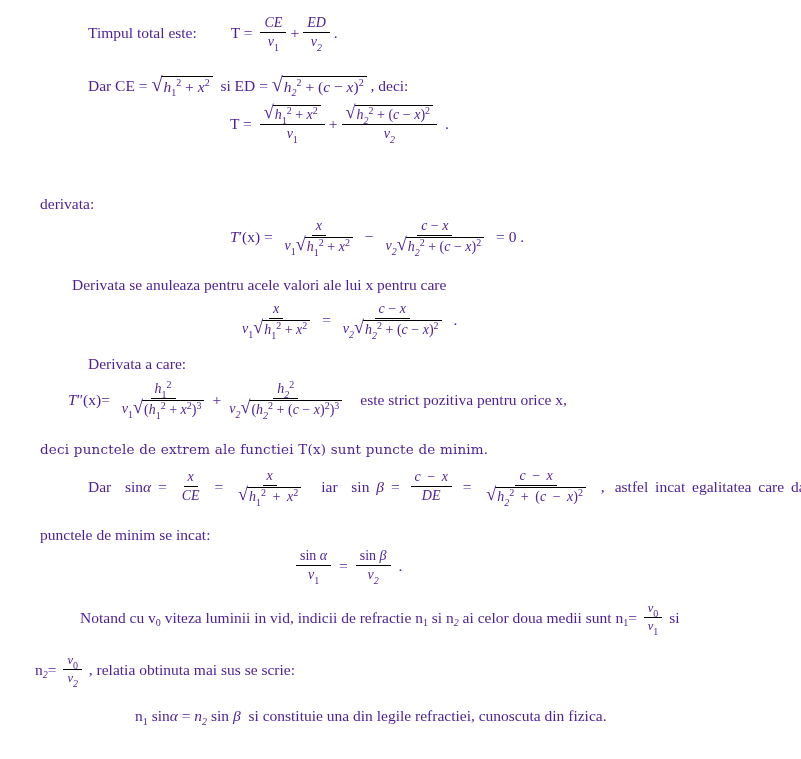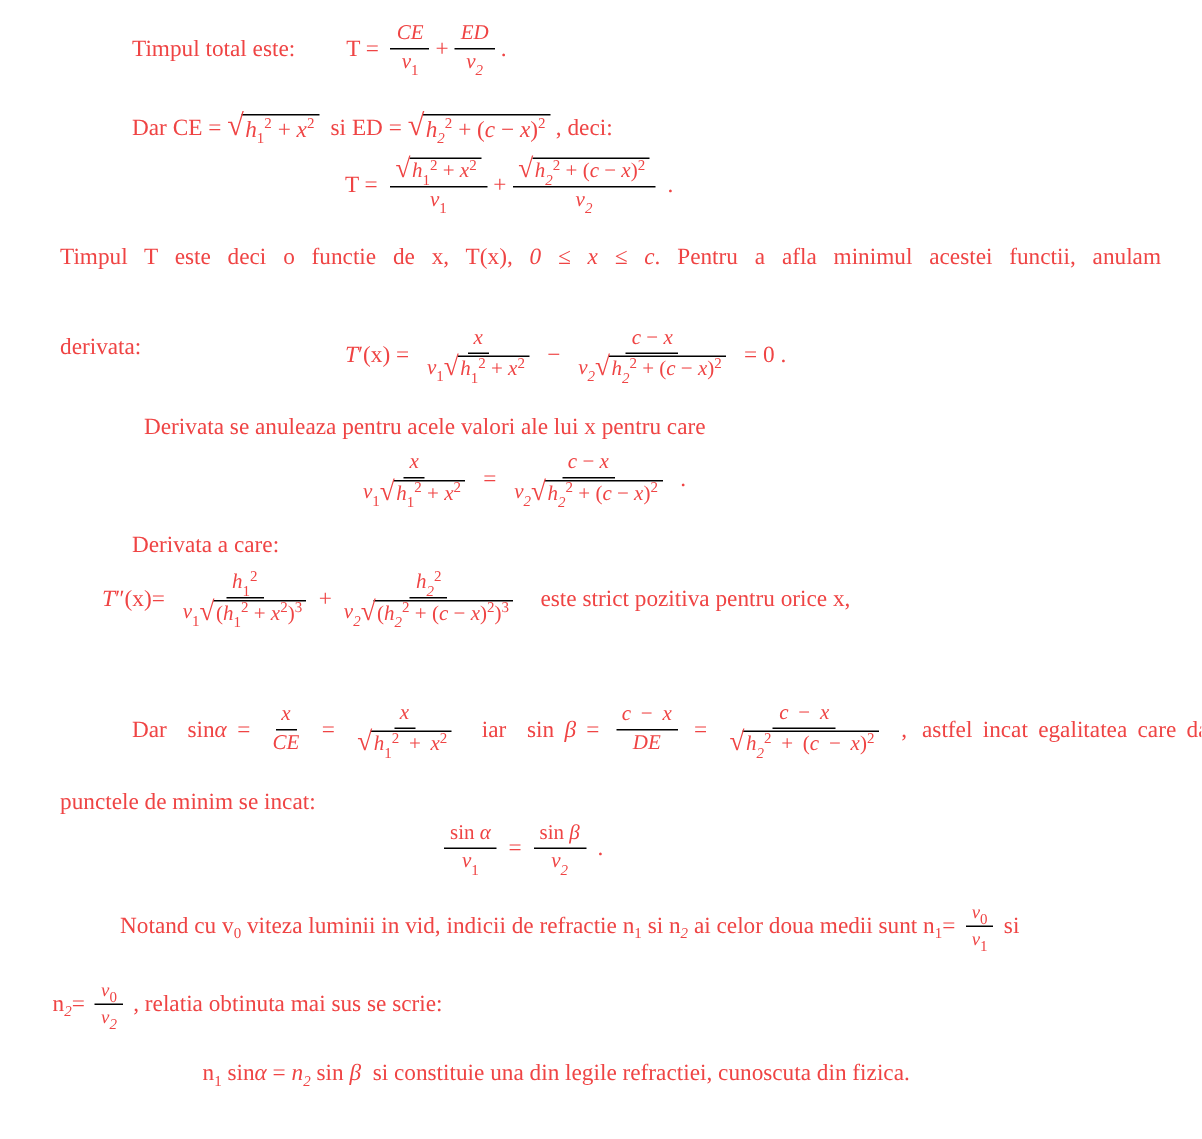--- a/index.html
+++ b/index.html
@@ -1,17 +1,17 @@
 <!DOCTYPE html>
 <html><head>
 <meta charset="utf-8">
 <style>
   html,body{margin:0;padding:0;background:#fff;}
   .page{position:relative;width:801px;height:759px;background:#fff;overflow:hidden;
-        font-family:"Liberation Serif",serif;font-size:15.5px;color:#ef4444;}
+        font-family:"Liberation Serif",serif;font-size:15.5px;color:#4c1d95;}
   
   .mline{position:absolute;display:flex;align-items:center;white-space:pre;}
   .pline{position:absolute;white-space:pre;}
   
   .mrow{display:inline-flex;align-items:center;}
   .tok{white-space:pre;}
   .var{font-style:italic;}
   .sub,.subi{font-size:10px;position:relative;top:5px;}
   .subi{font-style:italic;}
   .sup{font-size:10px;position:relative;top:-5px;}
@@ -21,50 +21,48 @@
   .frac .num{border-bottom:1px solid #000;}
   .sqrt{display:inline-flex;align-items:center;}
   .radsign{font-size:1.3em;line-height:1;margin-right:-1px;transform:translateY(-2px);}
   .rad{display:inline-flex;align-items:center;border-top:1px solid #000;padding:1px 3px 0 2px;}
   .it{font-style:italic;}
   
   .l1{top:14px;left:88px;}
   .l2{top:76px;left:88px;}
   .l3{top:104px;left:230px;}
   .l4a{top:163px;left:40px;width:734px;text-align:justify;text-align-last:justify;white-space:normal;}
-  .l4b{top:195px;left:40px;margin-top:28px;}
+  .l4b{top:195px;left:40px;}
   .l5{top:217px;left:230px;}
-  .l6{top:276px;left:96px;}
+  .l6{top:276px;left:72px;}
   .l7{top:300px;left:234px;}
   .l8{top:355px;left:88px;}
   .l9{top:380px;left:68px;}
   .l10{top:441px;left:40px;font-family:"DejaVu Serif",serif;font-size:13.5px;letter-spacing:0.2px;}
   .l11{top:467px;left:88px;word-spacing:3px;}
   .l12{top:526px;left:40px;}
   .l13{top:547px;left:292px;}
   .l14{top:600px;left:80px;}
   .l15{top:652px;left:35px;}
   .l14 .frac,.l15 .frac{font-size:12.5px;margin:0 3px;}
   .l16{top:707px;left:135px;}
 </style>
 </head>
 <body>
 
 <div class="page">
   <div class="mline l1"><span class="mrow"><span class="tok txt">Timpul total este:</span><span class="msp" style="width: 34px;"></span><span class="tok txt">T = </span><span class="frac"><span class="num"><span class="mrow"><span class="tok var">CE</span></span></span><span class="den"><span class="mrow"><span class="tok var">v</span><span class="tok sub">1</span></span></span></span><span class="tok txt">+</span><span class="frac"><span class="num"><span class="mrow"><span class="tok var">ED</span></span></span><span class="den"><span class="mrow"><span class="tok var">v</span><span class="tok subi">2</span></span></span></span><span class="tok txt">.</span></span></div>
   <div class="mline l2"><span class="mrow"><span class="tok txt">Dar CE = </span><span class="sqrt"><span class="radsign">√</span><span class="rad"><span class="mrow"><span class="tok var">h</span><span class="tok sub">1</span><span class="tok sup">2</span><span class="tok txt"> + </span><span class="tok var">x</span><span class="tok sup">2</span></span></span></span><span class="tok txt">  si ED = </span><span class="sqrt"><span class="radsign">√</span><span class="rad"><span class="mrow"><span class="tok var">h</span><span class="tok subi">2</span><span class="tok sup">2</span><span class="tok txt"> + (</span><span class="tok var">c</span><span class="tok txt"> − </span><span class="tok var">x</span><span class="tok txt">)</span><span class="tok sup">2</span></span></span></span><span class="tok txt"> , deci:</span></span></div>
   <div class="mline l3"><span class="mrow"><span class="tok txt">T = </span><span class="frac"><span class="num"><span class="mrow"><span class="sqrt"><span class="radsign">√</span><span class="rad"><span class="mrow"><span class="tok var">h</span><span class="tok sub">1</span><span class="tok sup">2</span><span class="tok txt"> + </span><span class="tok var">x</span><span class="tok sup">2</span></span></span></span></span></span><span class="den"><span class="mrow"><span class="tok var">v</span><span class="tok sub">1</span></span></span></span><span class="tok txt">+</span><span class="frac"><span class="num"><span class="mrow"><span class="sqrt"><span class="radsign">√</span><span class="rad"><span class="mrow"><span class="tok var">h</span><span class="tok subi">2</span><span class="tok sup">2</span><span class="tok txt"> + (</span><span class="tok var">c</span><span class="tok txt"> − </span><span class="tok var">x</span><span class="tok txt">)</span><span class="tok sup">2</span></span></span></span></span></span><span class="den"><span class="mrow"><span class="tok var">v</span><span class="tok subi">2</span></span></span></span><span class="tok txt"> .</span></span></div>
-  <div class="pline l4a">
-    <span>Timpul T este deci o functie de x, T(x), </span><span class="it">0 ≤ x ≤ c</span><span>. Pentru a afla minimul acestei functii, anulam</span>
-  </div>
   <div class="pline l4b">derivata:</div>
   <div class="mline l5"><span class="mrow"><span class="tok var">T</span><span class="tok txt">′(x) = </span><span class="frac"><span class="num"><span class="mrow"><span class="tok var">x</span></span></span><span class="den"><span class="mrow"><span class="tok var">v</span><span class="tok sub">1</span><span class="sqrt"><span class="radsign">√</span><span class="rad"><span class="mrow"><span class="tok var">h</span><span class="tok sub">1</span><span class="tok sup">2</span><span class="tok txt"> + </span><span class="tok var">x</span><span class="tok sup">2</span></span></span></span></span></span></span><span class="tok txt"> − </span><span class="frac"><span class="num"><span class="mrow"><span class="tok var">c</span><span class="tok txt"> − </span><span class="tok var">x</span></span></span><span class="den"><span class="mrow"><span class="tok var">v</span><span class="tok subi">2</span><span class="sqrt"><span class="radsign">√</span><span class="rad"><span class="mrow"><span class="tok var">h</span><span class="tok subi">2</span><span class="tok sup">2</span><span class="tok txt"> + (</span><span class="tok var">c</span><span class="tok txt"> − </span><span class="tok var">x</span><span class="tok txt">)</span><span class="tok sup">2</span></span></span></span></span></span></span><span class="tok txt"> = 0 .</span></span></div>
   <div class="pline l6">Derivata se anuleaza pentru acele valori ale lui x pentru care</div>
   <div class="mline l7"><span class="mrow"><span class="frac"><span class="num"><span class="mrow"><span class="tok var">x</span></span></span><span class="den"><span class="mrow"><span class="tok var">v</span><span class="tok sub">1</span><span class="sqrt"><span class="radsign">√</span><span class="rad"><span class="mrow"><span class="tok var">h</span><span class="tok sub">1</span><span class="tok sup">2</span><span class="tok txt"> + </span><span class="tok var">x</span><span class="tok sup">2</span></span></span></span></span></span></span><span class="tok txt"> = </span><span class="frac"><span class="num"><span class="mrow"><span class="tok var">c</span><span class="tok txt"> − </span><span class="tok var">x</span></span></span><span class="den"><span class="mrow"><span class="tok var">v</span><span class="tok subi">2</span><span class="sqrt"><span class="radsign">√</span><span class="rad"><span class="mrow"><span class="tok var">h</span><span class="tok subi">2</span><span class="tok sup">2</span><span class="tok txt"> + (</span><span class="tok var">c</span><span class="tok txt"> − </span><span class="tok var">x</span><span class="tok txt">)</span><span class="tok sup">2</span></span></span></span></span></span></span><span class="tok txt"> .</span></span></div>
   <div class="pline l8">Derivata a care:</div>
   <div class="mline l9"><span class="mrow"><span class="tok var">T</span><span class="tok txt">″(x)= </span><span class="frac"><span class="num"><span class="mrow"><span class="tok var">h</span><span class="tok sub">1</span><span class="tok sup">2</span></span></span><span class="den"><span class="mrow"><span class="tok var">v</span><span class="tok sub">1</span><span class="sqrt"><span class="radsign">√</span><span class="rad"><span class="mrow"><span class="tok txt">(</span><span class="tok var">h</span><span class="tok sub">1</span><span class="tok sup">2</span><span class="tok txt"> + </span><span class="tok var">x</span><span class="tok sup">2</span><span class="tok txt">)</span><span class="tok sup">3</span></span></span></span></span></span></span><span class="tok txt">+</span><span class="frac"><span class="num"><span class="mrow"><span class="tok var">h</span><span class="tok subi">2</span><span class="tok sup">2</span></span></span><span class="den"><span class="mrow"><span class="tok var">v</span><span class="tok subi">2</span><span class="sqrt"><span class="radsign">√</span><span class="rad"><span class="mrow"><span class="tok txt">(</span><span class="tok var">h</span><span class="tok subi">2</span><span class="tok sup">2</span><span class="tok txt"> + (</span><span class="tok var">c</span><span class="tok txt"> − </span><span class="tok var">x</span><span class="tok txt">)</span><span class="tok sup">2</span><span class="tok txt">)</span><span class="tok sup">3</span></span></span></span></span></span></span><span class="msp" style="width: 10px;"></span><span class="tok txt">este strict pozitiva pentru orice x,</span></span></div>
+  <div class="pline l10">deci punctele de extrem ale functiei T(x) sunt puncte de minim.</div>
   <div class="mline l11"><span class="mrow"><span class="tok txt">Dar  sin</span><span class="tok var">α</span><span class="tok txt"> = </span><span class="frac"><span class="num"><span class="mrow"><span class="tok var">x</span></span></span><span class="den"><span class="mrow"><span class="tok var">CE</span></span></span></span><span class="tok txt"> = </span><span class="frac"><span class="num"><span class="mrow"><span class="tok var">x</span></span></span><span class="den"><span class="mrow"><span class="sqrt"><span class="radsign">√</span><span class="rad"><span class="mrow"><span class="tok var">h</span><span class="tok sub">1</span><span class="tok sup">2</span><span class="tok txt"> + </span><span class="tok var">x</span><span class="tok sup">2</span></span></span></span></span></span></span><span class="msp" style="width: 12px;"></span><span class="tok txt">iar  sin </span><span class="tok var">β</span><span class="tok txt"> = </span><span class="frac"><span class="num"><span class="mrow"><span class="tok var">c</span><span class="tok txt"> − </span><span class="tok var">x</span></span></span><span class="den"><span class="mrow"><span class="tok var">DE</span></span></span></span><span class="tok txt"> = </span><span class="frac"><span class="num"><span class="mrow"><span class="tok var">c</span><span class="tok txt"> − </span><span class="tok var">x</span></span></span><span class="den"><span class="mrow"><span class="sqrt"><span class="radsign">√</span><span class="rad"><span class="mrow"><span class="tok var">h</span><span class="tok subi">2</span><span class="tok sup">2</span><span class="tok txt"> + (</span><span class="tok var">c</span><span class="tok txt"> − </span><span class="tok var">x</span><span class="tok txt">)</span><span class="tok sup">2</span></span></span></span></span></span></span><span class="tok txt"> ,</span><span class="msp" style="width: 10px;"></span><span class="tok txt">astfel incat egalitatea care da</span></span></div>
   <div class="pline l12">punctele de minim se incat:</div>
   <div class="mline l13"><span class="mrow"><span class="frac"><span class="num"><span class="mrow"><span class="tok txt">sin </span><span class="tok var">α</span></span></span><span class="den"><span class="mrow"><span class="tok var">v</span><span class="tok sub">1</span></span></span></span><span class="tok txt"> = </span><span class="frac"><span class="num"><span class="mrow"><span class="tok txt">sin </span><span class="tok var">β</span></span></span><span class="den"><span class="mrow"><span class="tok var">v</span><span class="tok subi">2</span></span></span></span><span class="tok txt"> .</span></span></div>
   <div class="mline l14"><span class="mrow"><span class="tok txt">Notand cu v</span><span class="tok sub">0</span><span class="tok txt"> viteza luminii in vid, indicii de refractie n</span><span class="tok sub">1</span><span class="tok txt"> si n</span><span class="tok subi">2</span><span class="tok txt"> ai celor doua medii sunt n</span><span class="tok sub">1</span><span class="tok txt">= </span><span class="frac"><span class="num"><span class="mrow"><span class="tok var">v</span><span class="tok sub">0</span></span></span><span class="den"><span class="mrow"><span class="tok var">v</span><span class="tok sub">1</span></span></span></span><span class="tok txt"> si</span></span></div>
   <div class="mline l15"><span class="mrow"><span class="tok txt">n</span><span class="tok subi">2</span><span class="tok txt">= </span><span class="frac"><span class="num"><span class="mrow"><span class="tok var">v</span><span class="tok sub">0</span></span></span><span class="den"><span class="mrow"><span class="tok var">v</span><span class="tok subi">2</span></span></span></span><span class="tok txt"> , relatia obtinuta mai sus se scrie:</span></span></div>
   <div class="mline l16"><span class="mrow"><span class="tok txt">n</span><span class="tok sub">1</span><span class="tok txt"> sin</span><span class="tok var">α</span><span class="tok txt"> = </span><span class="tok var">n</span><span class="tok subi">2</span><span class="tok txt"> sin </span><span class="tok var">β</span><span class="tok txt">  si constituie una din legile refractiei, cunoscuta din fizica.</span></span></div>
 </div>
 
 </body></html>

